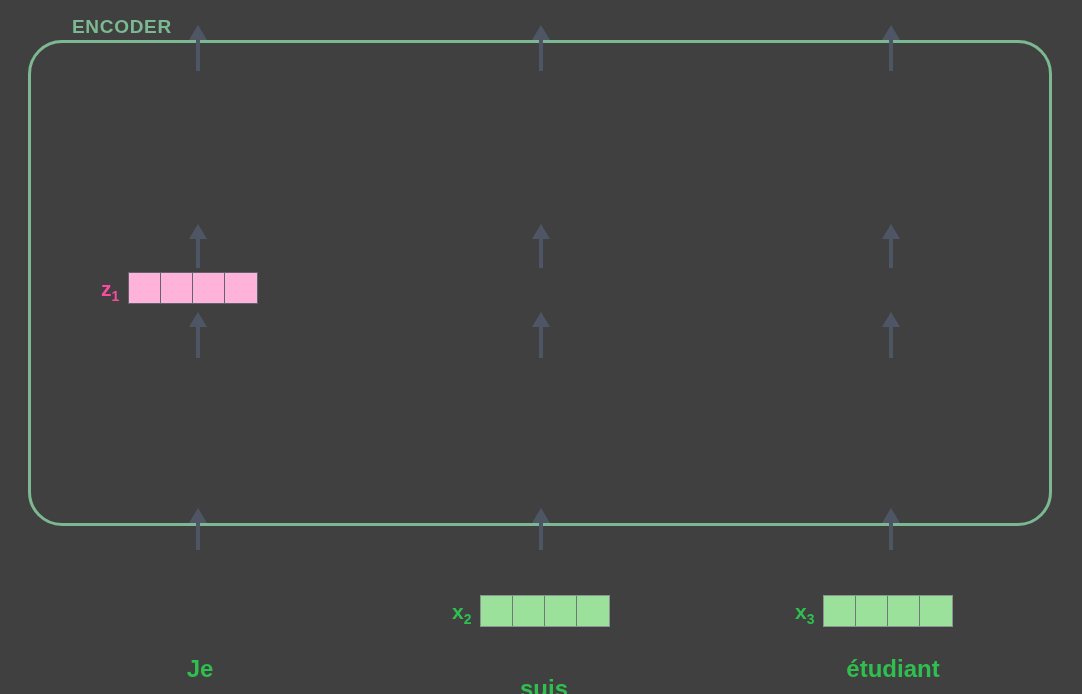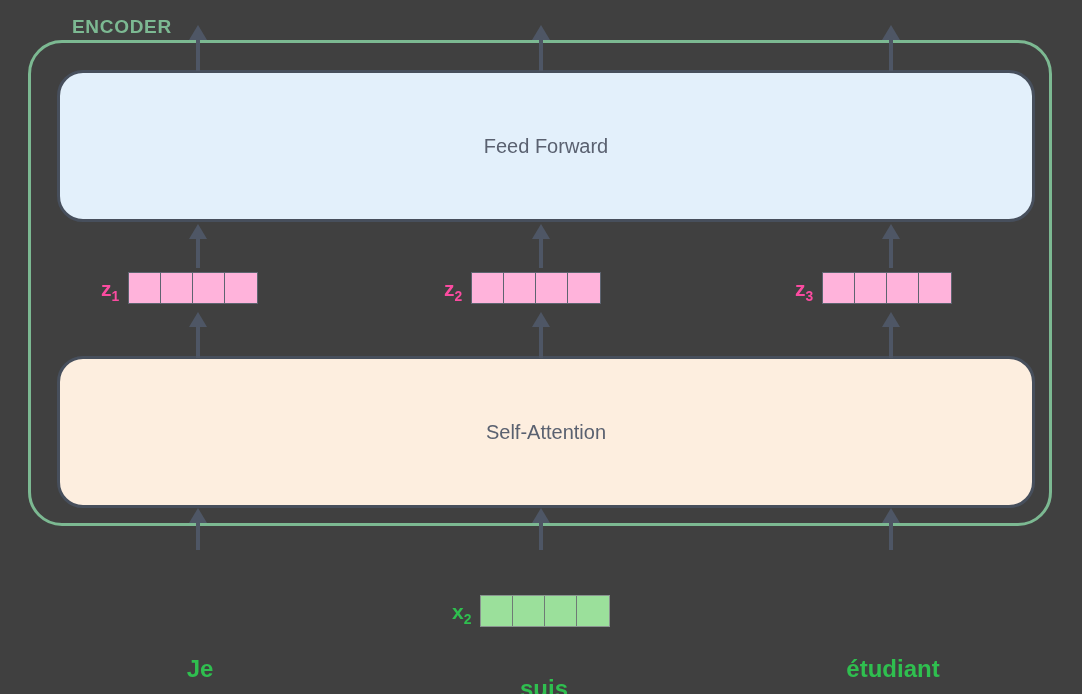--- a/index.html
+++ b/index.html
@@ -153,27 +153,21 @@
   }
 </style>
 </head>
 <body>
 
 <div id="canvas">
 
   <div class="encoder-frame"></div>
   <div class="encoder-label">ENCODER</div>
 
-  <div class="sublayer feed-forward">
-    <span>Feed Forward</span>
-  </div>
-
-  <div class="sublayer self-attention">
-    <span>Self-Attention</span>
-  </div>
+
 
   <div class="arrow" style="left:198px; top:25px; width:20px; height:46px;">
     <div class="head"></div>
     <div class="shaft" style="height:40px;"></div>
   </div>
 
   <div class="arrow" style="left:198px; top:224px; width:20px; height:44px;">
     <div class="head"></div>
     <div class="shaft" style="height:38px;"></div>
   </div>
@@ -202,29 +196,20 @@
   <div class="token" style="left:200px; top:655px;">Je</div>
 
   <div class="arrow" style="left:541px; top:25px; width:20px; height:46px;">
     <div class="head"></div>
     <div class="shaft" style="height:40px;"></div>
   </div>
   <div class="arrow" style="left:541px; top:224px; width:20px; height:44px;">
     <div class="head"></div>
     <div class="shaft" style="height:38px;"></div>
   </div>
-  <div class="vector z" style="left:444px; top:272px;">
-    <span class="vec-label">z<sub>2</sub></span>
-    <div class="vec-cells">
-      <div class="cell"></div>
-      <div class="cell"></div>
-      <div class="cell"></div>
-      <div class="cell"></div>
-    </div>
-  </div>
   <div class="arrow" style="left:541px; top:312px; width:20px; height:46px;">
     <div class="head"></div>
     <div class="shaft" style="height:42px;"></div>
   </div>
   <div class="arrow" style="left:541px; top:508px; width:20px; height:42px;">
     <div class="head"></div>
     <div class="shaft" style="height:38px;"></div>
   </div>
   <div class="vector x" style="left:452px; top:595px;">
     <span class="vec-label">x<sub>2</sub></span>
@@ -238,32 +223,32 @@
   <div class="token" style="left:544px; top:655px;margin-top:20px;">suis</div>
 
   <div class="arrow" style="left:891px; top:25px; width:20px; height:46px;">
     <div class="head"></div>
     <div class="shaft" style="height:40px;"></div>
   </div>
   <div class="arrow" style="left:891px; top:224px; width:20px; height:44px;">
     <div class="head"></div>
     <div class="shaft" style="height:38px;"></div>
   </div>
-  <div class="vector z" style="left:795px; top:272px;">
-    <span class="vec-label">z<sub>3</sub></span>
+  <div class="arrow" style="left:891px; top:312px; width:20px; height:46px;">
+    <div class="head"></div>
+    <div class="shaft" style="height:42px;"></div>
+  </div>
+  <div class="arrow" style="left:891px; top:508px; width:20px; height:42px;">
+    <div class="head"></div>
+    <div class="shaft" style="height:38px;"></div>
+  </div>
+  <div class="vector x" style="left:795px; top:595px;">
+    <span class="vec-label">x<sub>3</sub></span>
     <div class="vec-cells">
       <div class="cell"></div>
       <div class="cell"></div>
       <div class="cell"></div>
       <div class="cell"></div>
     </div>
   </div>
-  <div class="arrow" style="left:891px; top:312px; width:20px; height:46px;">
-    <div class="head"></div>
-    <div class="shaft" style="height:42px;"></div>
-  </div>
-  <div class="arrow" style="left:891px; top:508px; width:20px; height:42px;">
-    <div class="head"></div>
-    <div class="shaft" style="height:38px;"></div>
-  </div>
   <div class="token" style="left:893px; top:655px;">étudiant</div>
 
 </div>
 
 </body></html>

